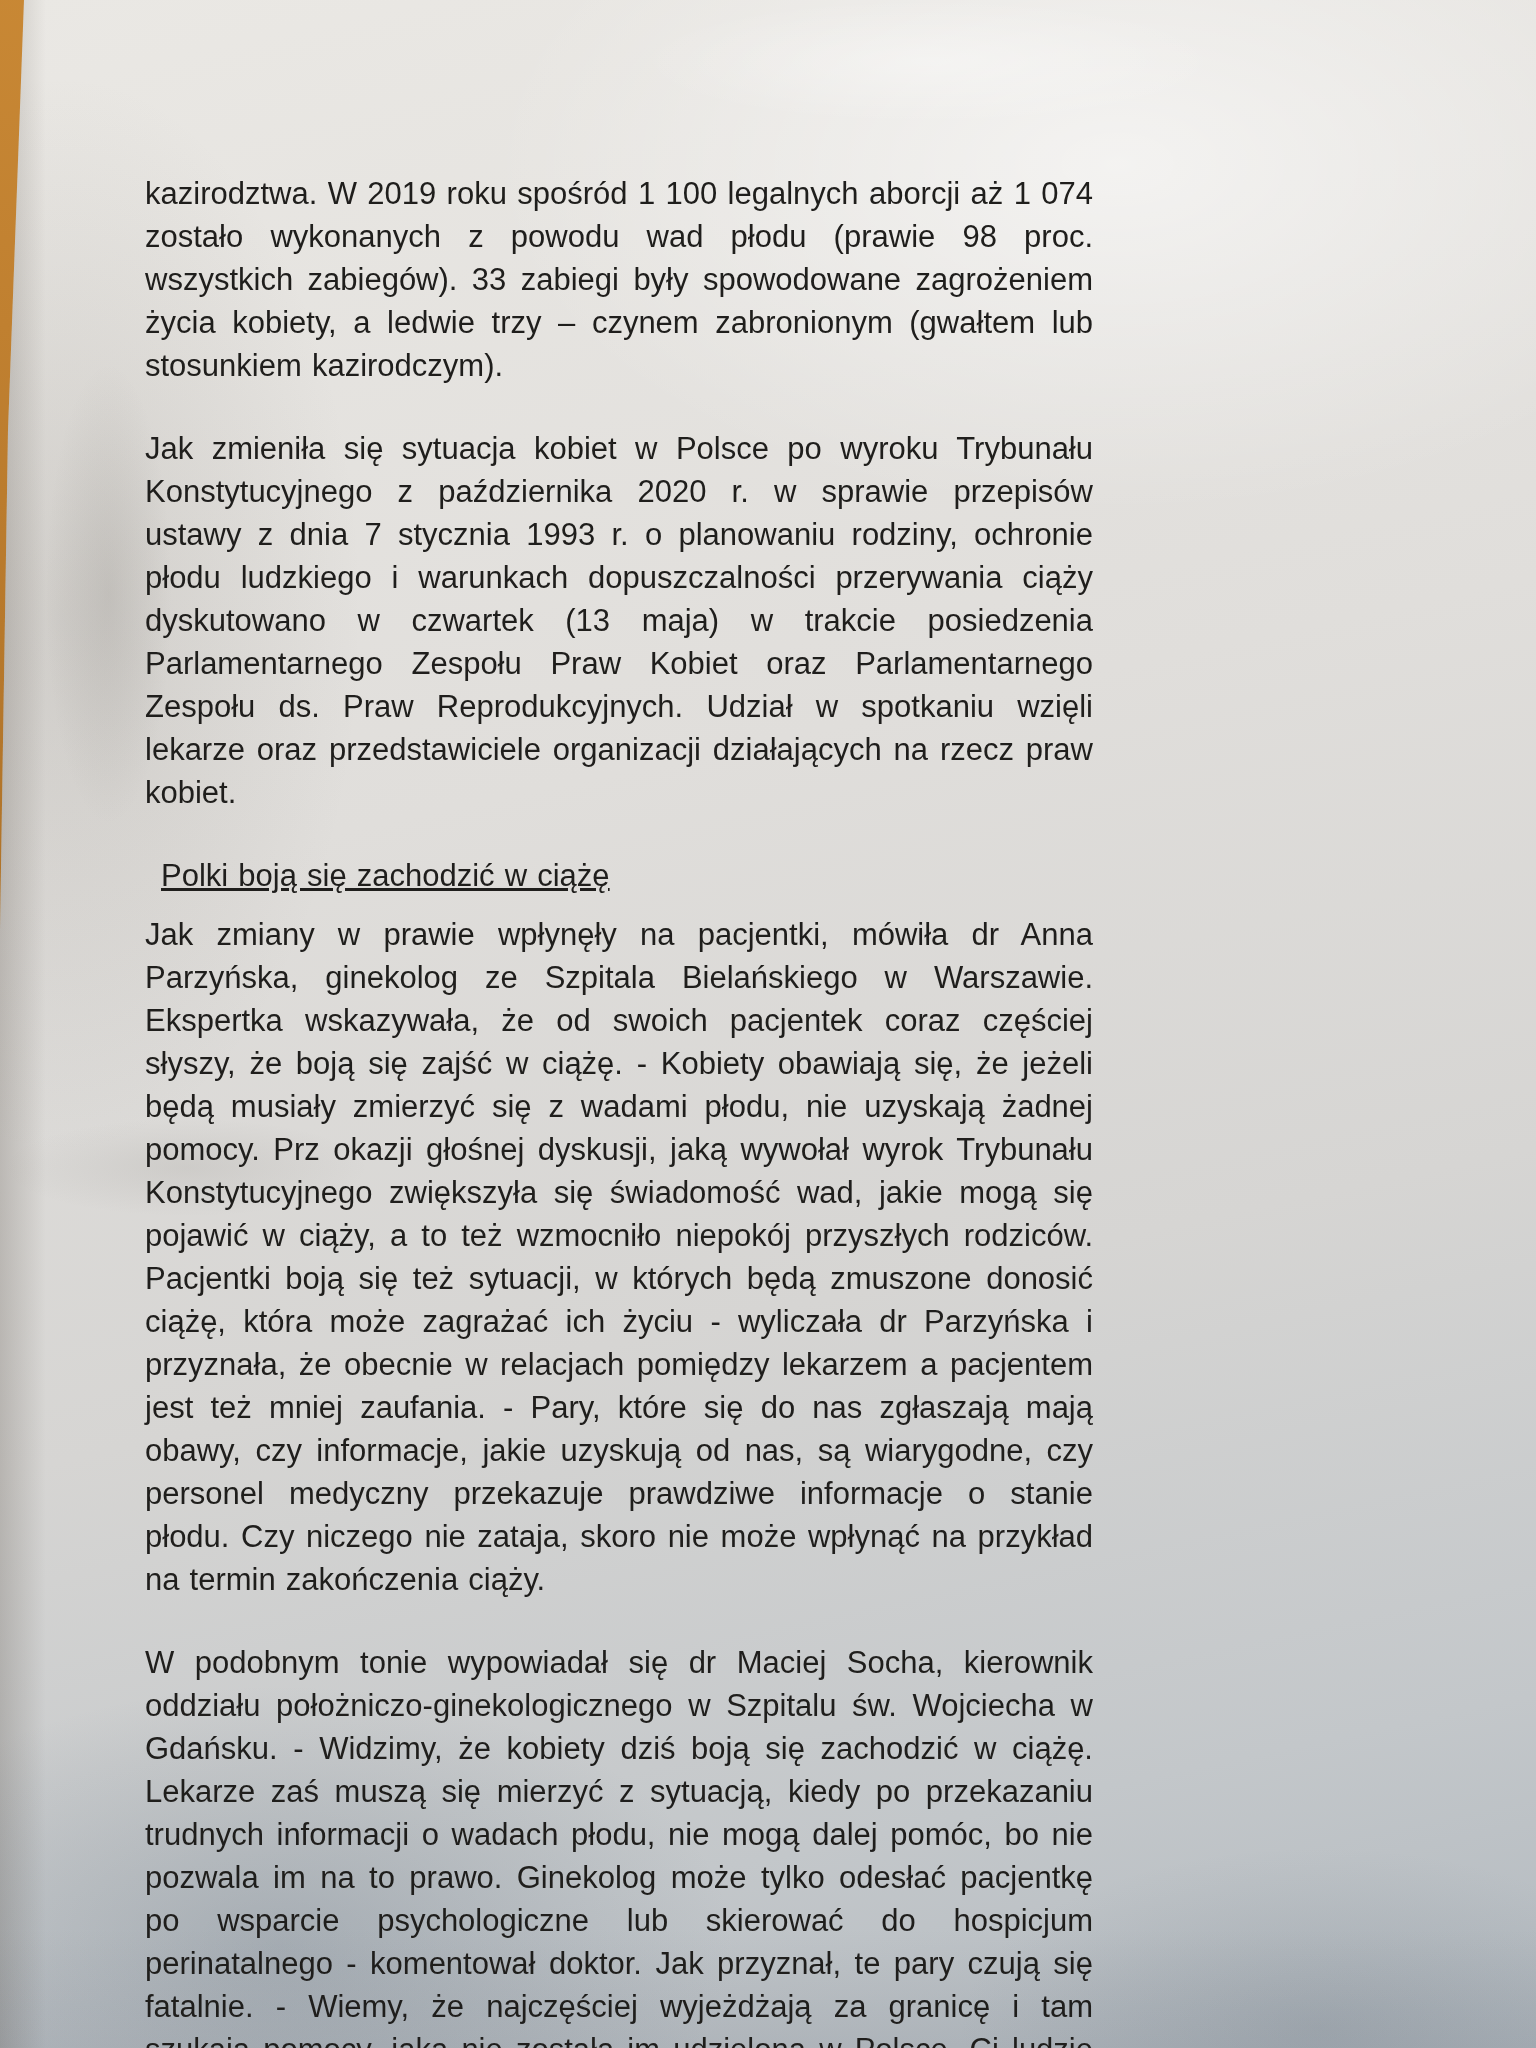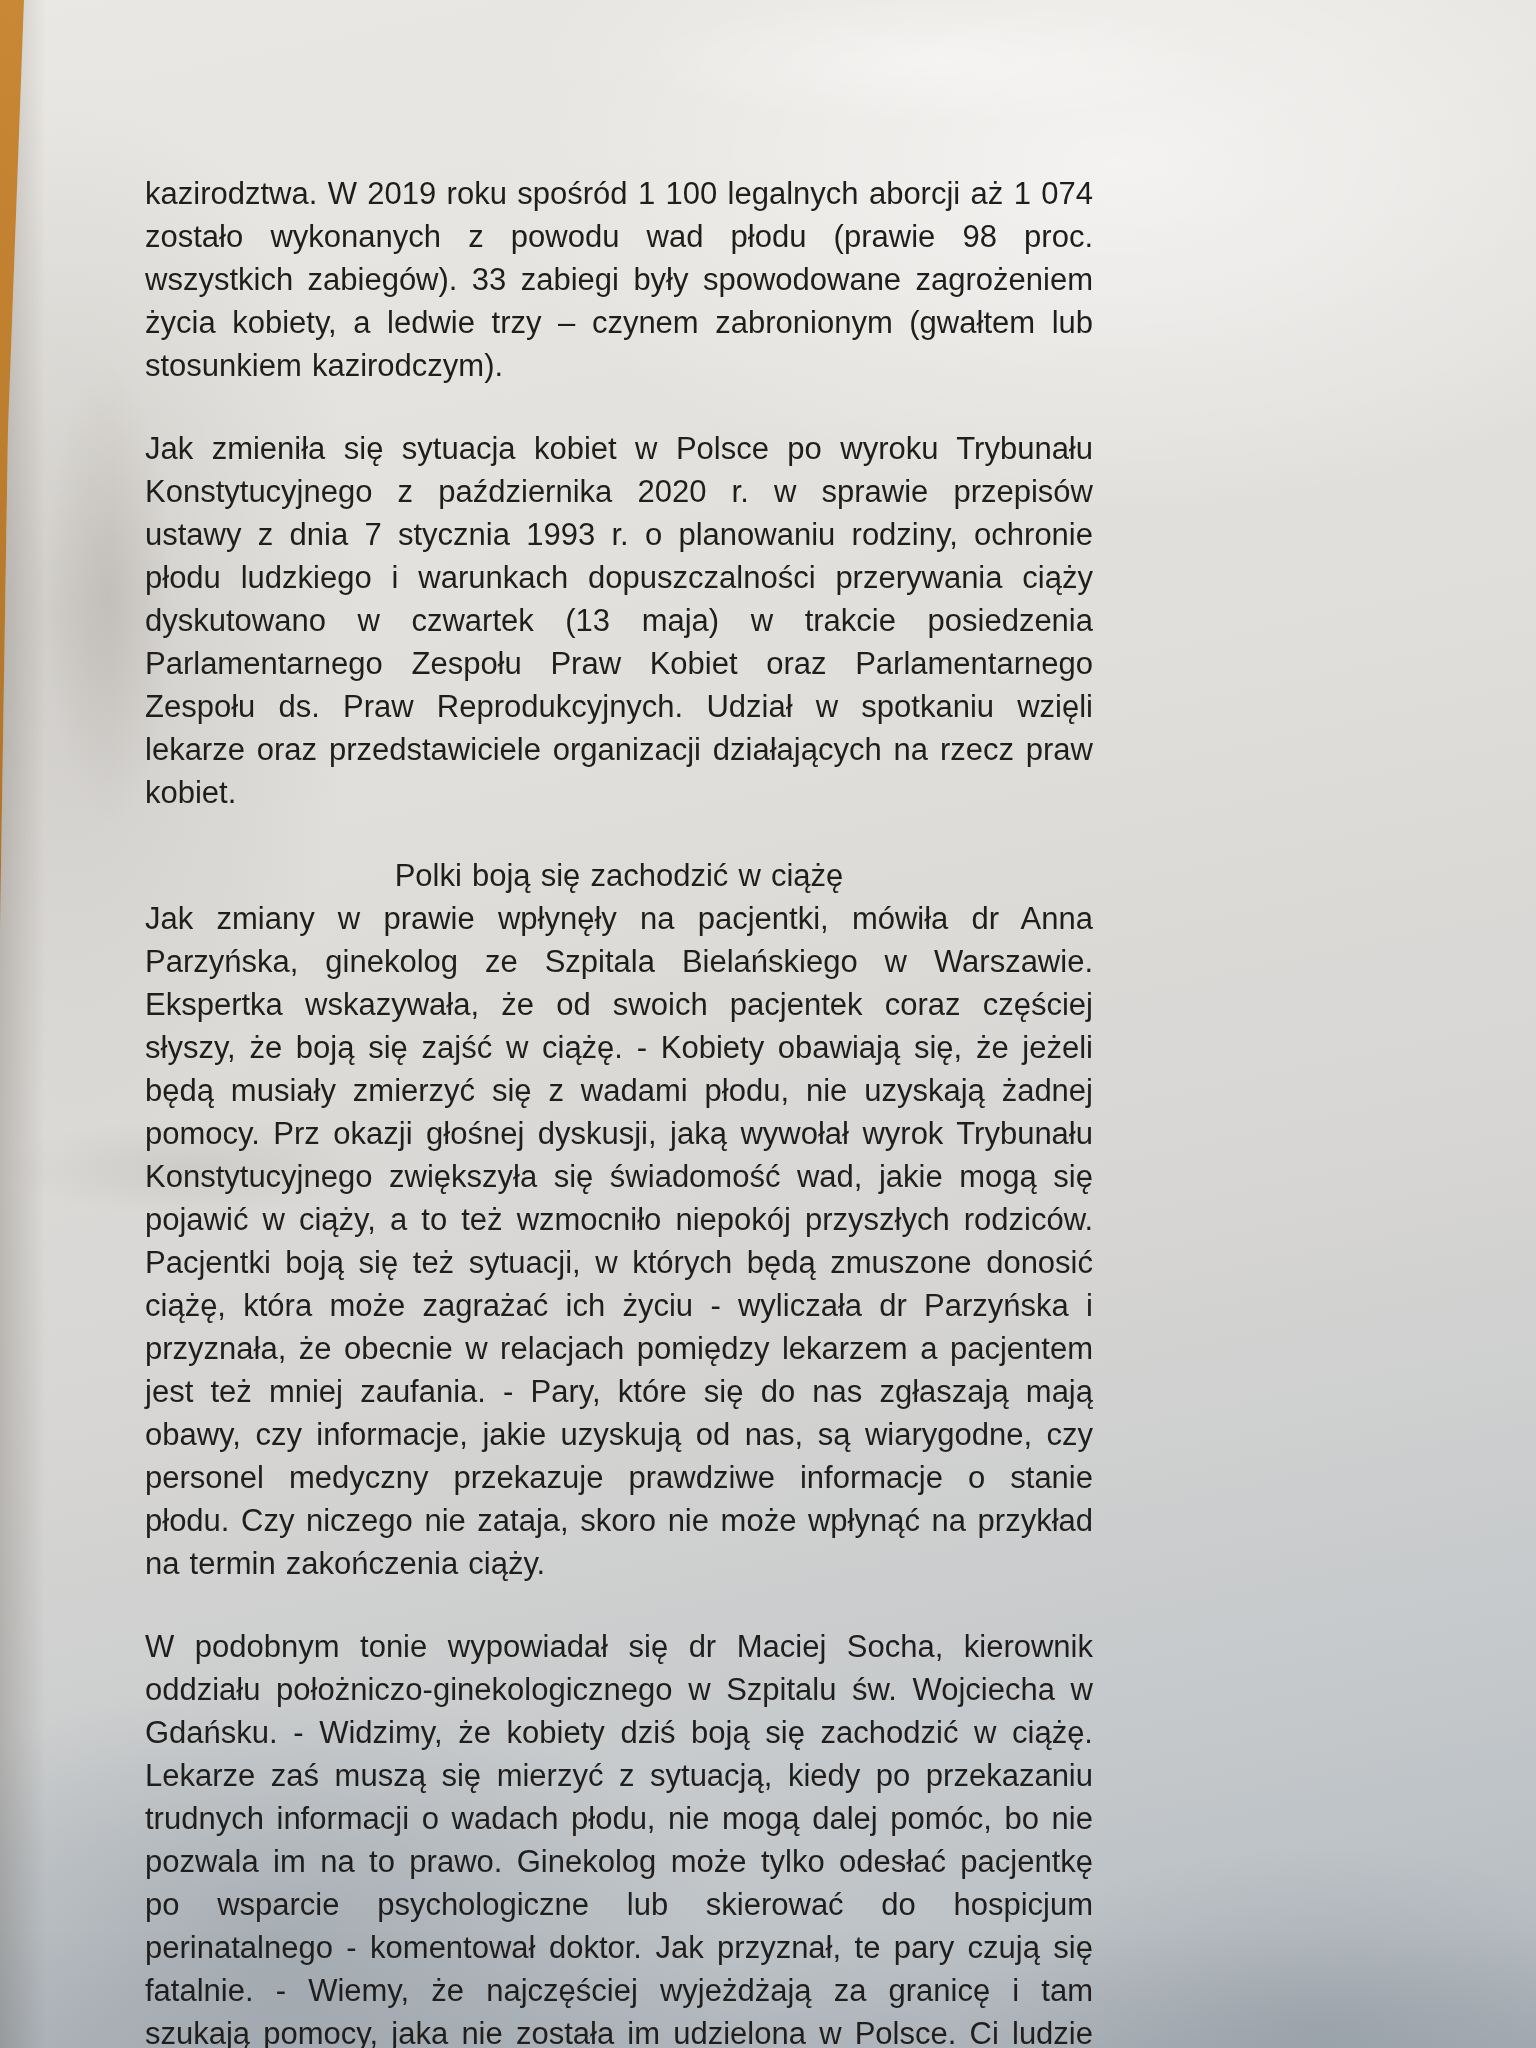--- a/index.html
+++ b/index.html
@@ -48,22 +48,23 @@
     color: #1f1e1c;
     font-size: 31px;
     line-height: 43px;
     text-align: justify;
   }
   .para {
     margin: 0 0 40px 0;
     word-spacing: 1.5px;
   }
   .heading {
-    margin: 0;
-    text-align: center;
+    margin: 16px;
+    text-align: left;
+    text-decoration: underline;
   }
 </style>
 </head>
 <body>
 
 <div class="photo">
   <div class="paper">
     <div class="text-column">
       <p class="para">kazirodztwa. W 2019 roku spośród 1 100 legalnych aborcji aż 1 074 zostało wykonanych z powodu wad płodu (prawie 98 proc. wszystkich zabiegów). 33 zabiegi były spowodowane zagrożeniem życia kobiety, a ledwie trzy – czynem zabronionym (gwałtem lub stosunkiem kazirodczym).</p>
       <p class="para">Jak zmieniła się sytuacja kobiet w Polsce po wyroku Trybunału Konstytucyjnego z października 2020 r. w sprawie przepisów ustawy z dnia 7 stycznia 1993 r. o planowaniu rodziny, ochronie płodu ludzkiego i warunkach dopuszczalności przerywania ciąży dyskutowano w czwartek (13 maja) w trakcie posiedzenia Parlamentarnego Zespołu Praw Kobiet oraz Parlamentarnego Zespołu ds. Praw Reprodukcyjnych. Udział w spotkaniu wzięli lekarze oraz przedstawiciele organizacji działających na rzecz praw kobiet.</p>

